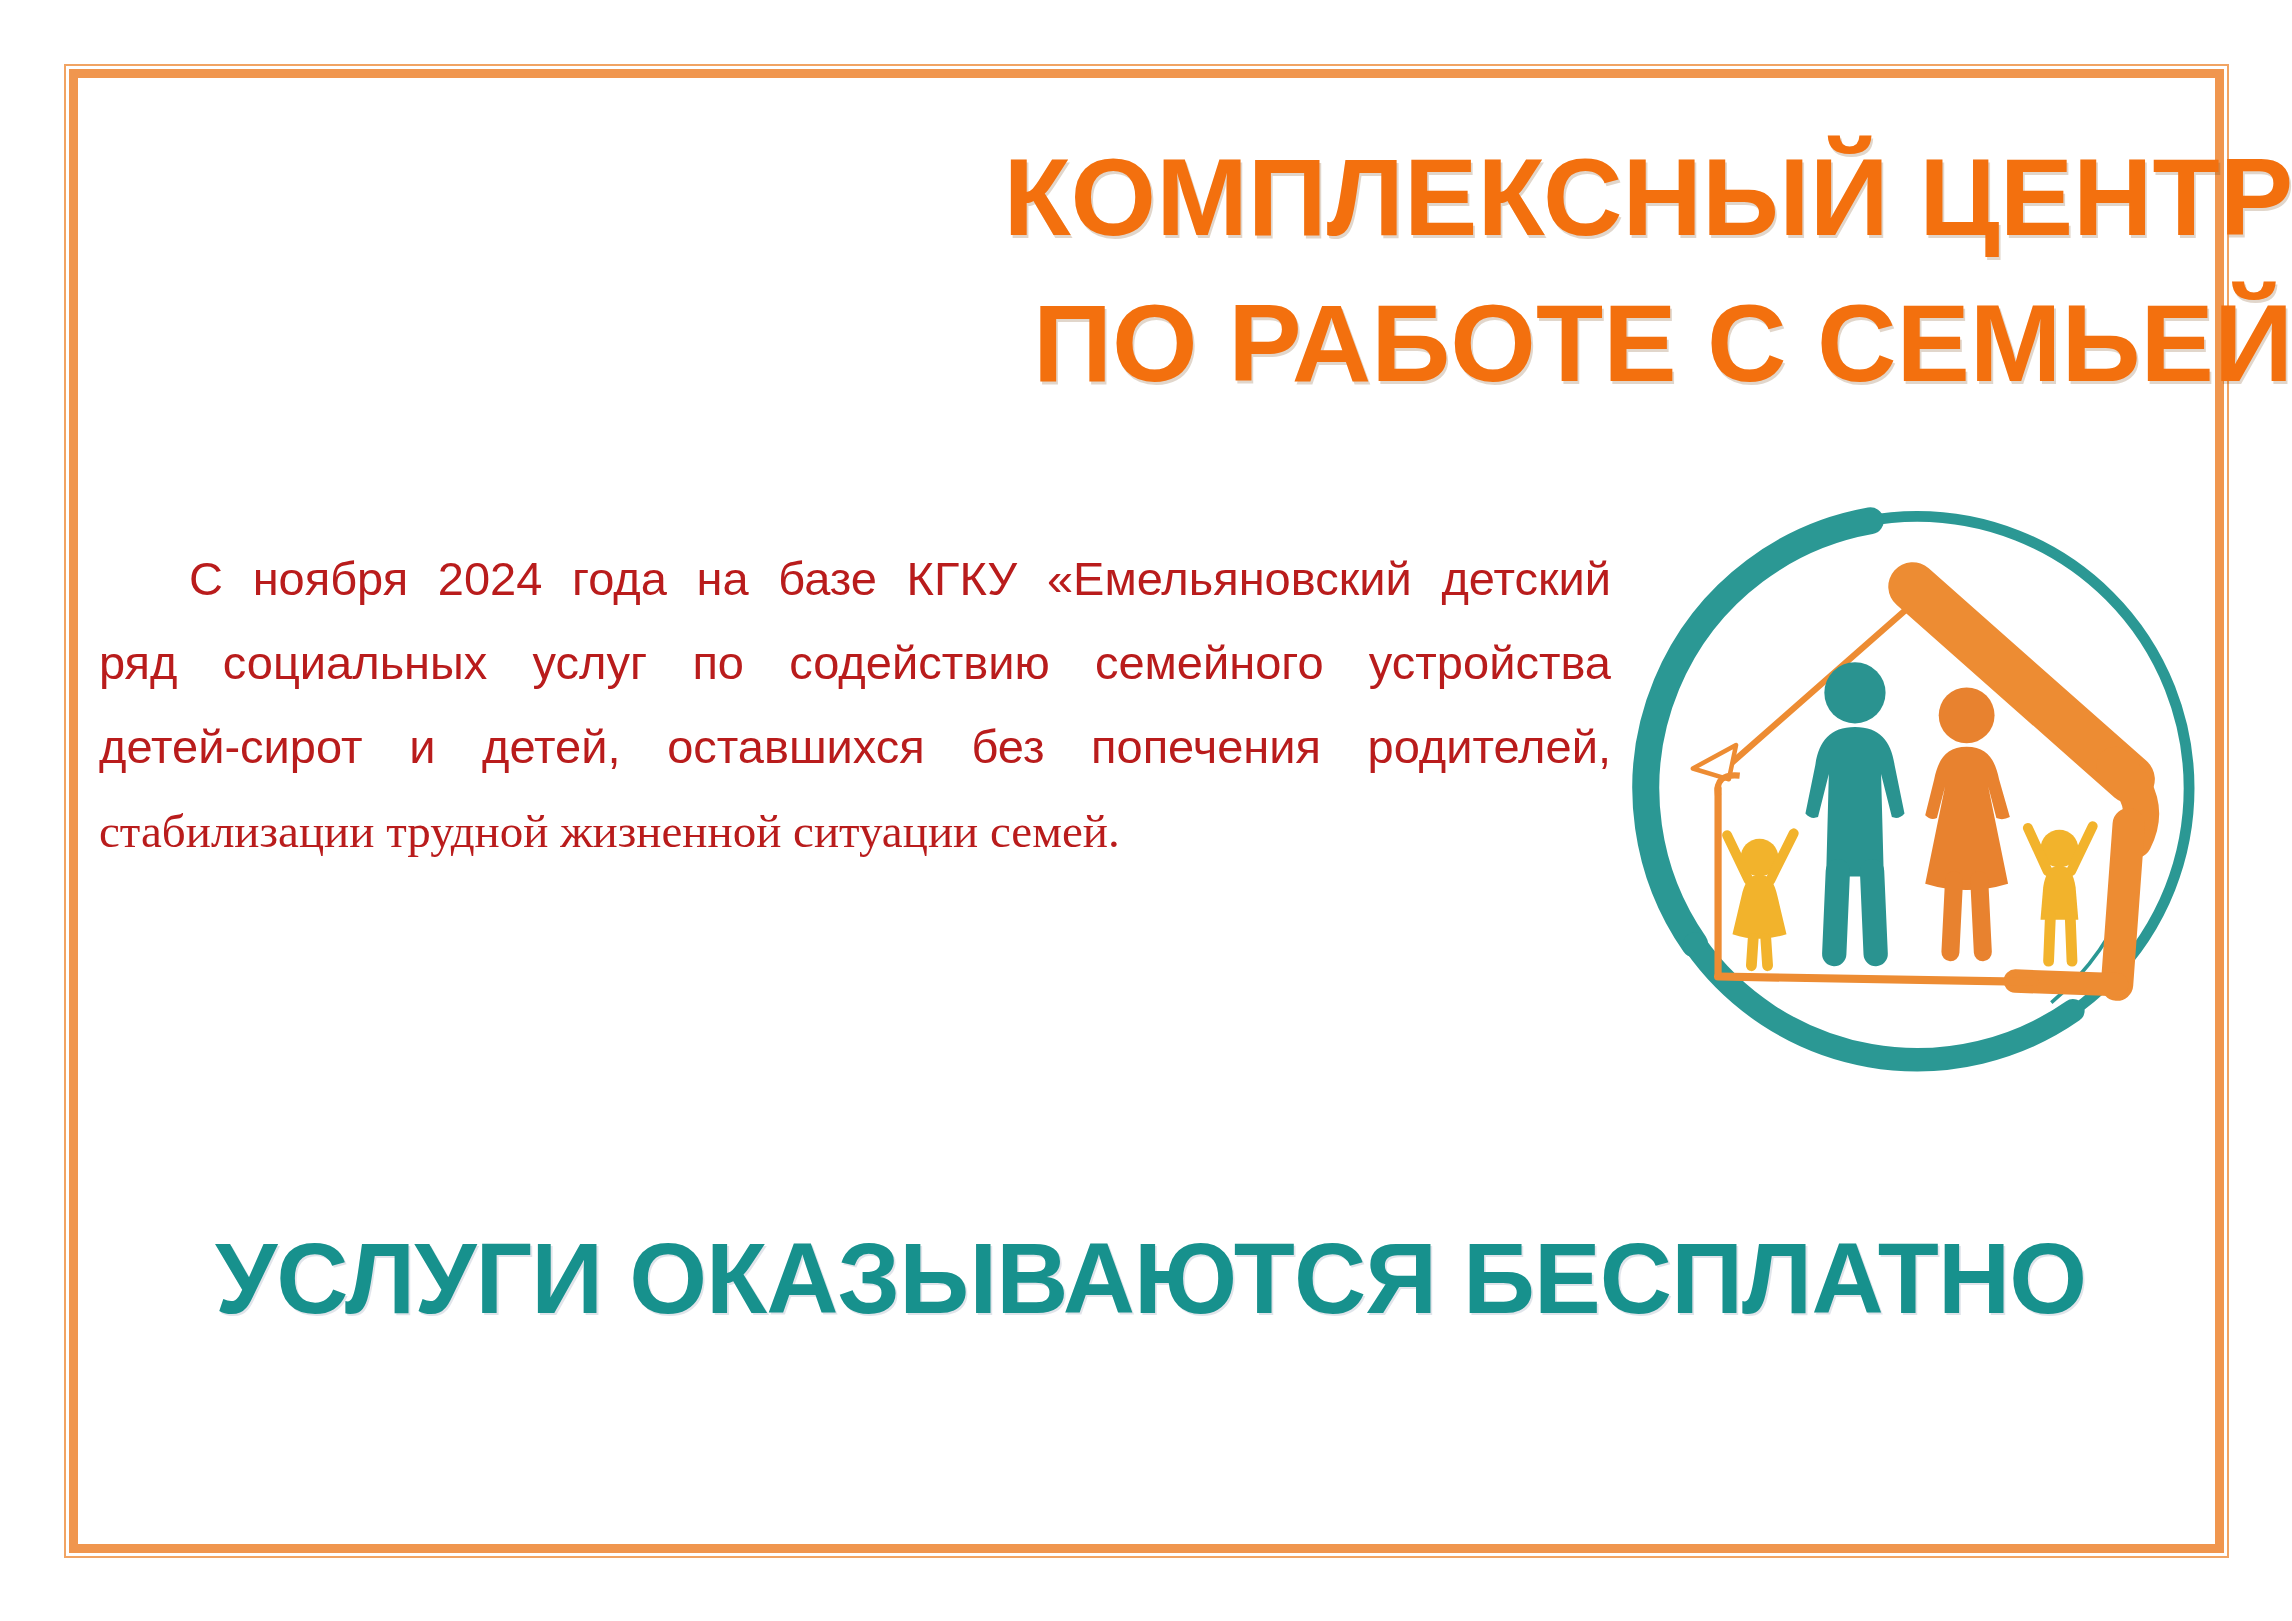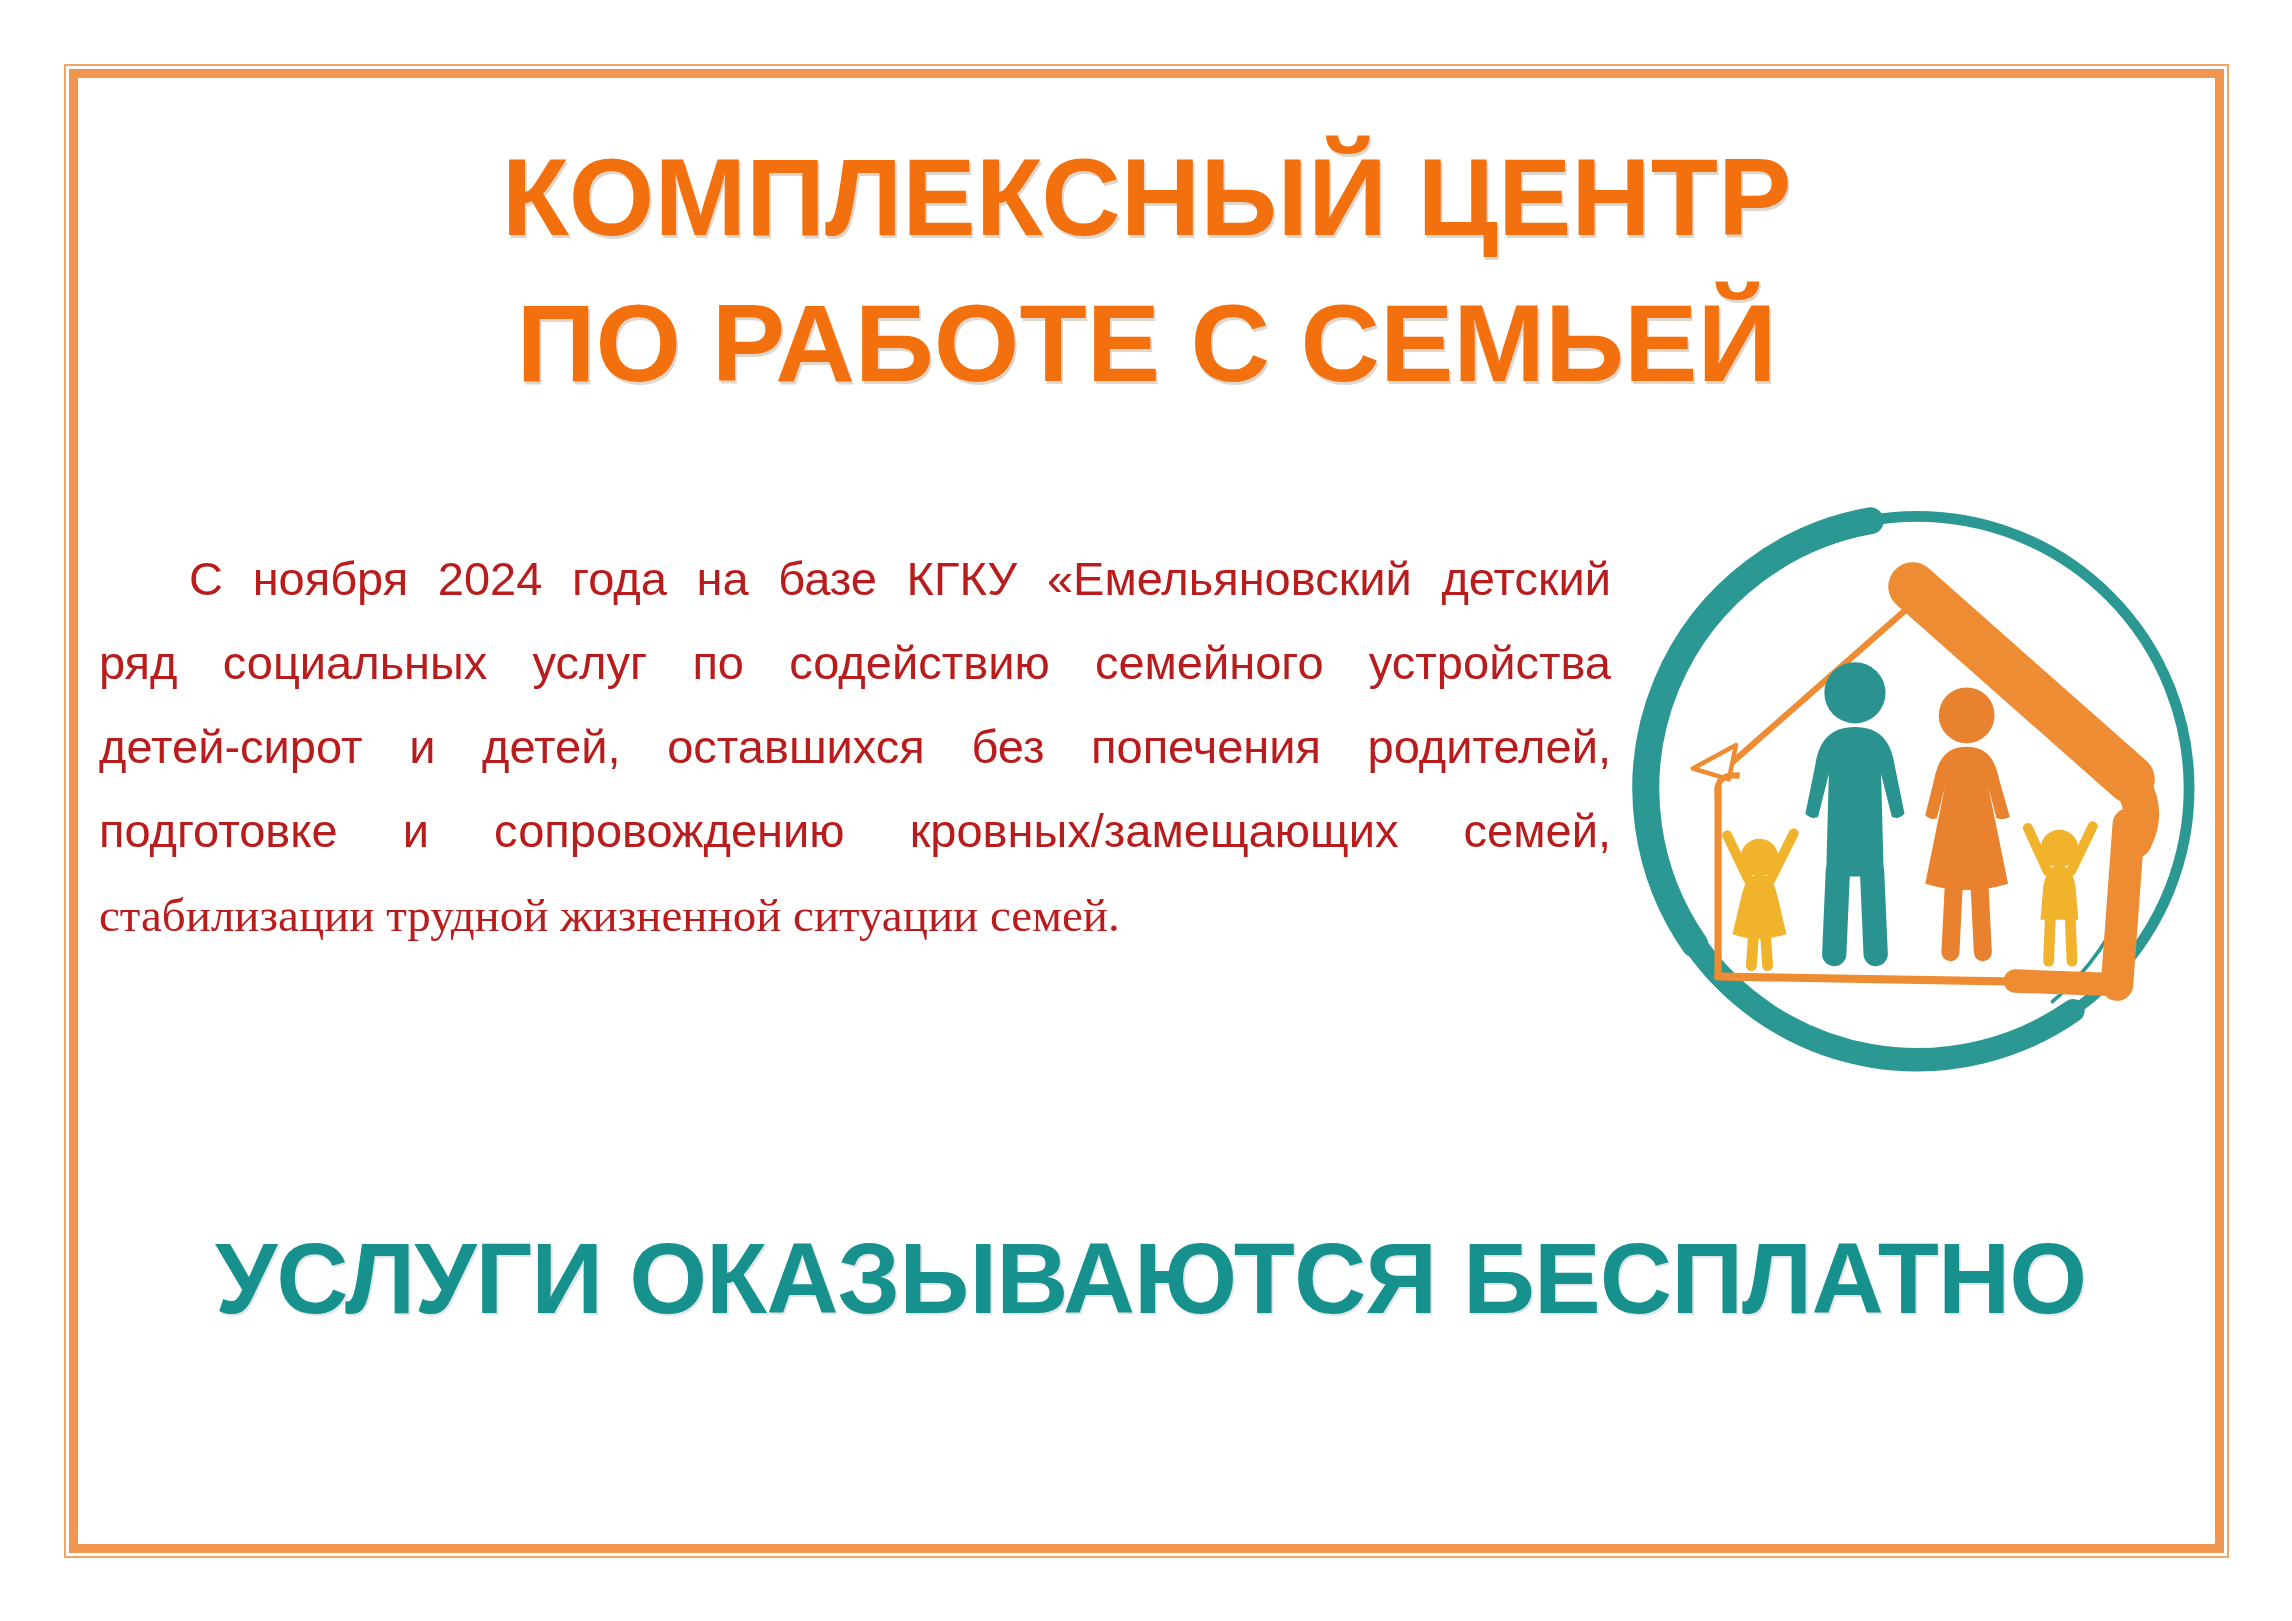--- a/index.html
+++ b/index.html
@@ -16,21 +16,21 @@
     border:2.7px solid #F1A463;
     pointer-events:none;
   }
   .frame-thick{
     position:absolute; inset:69px;
     border:9px solid #F0964E;
     pointer-events:none;
   }
   .title{
     position:absolute; top:124px; left:0; width:100%;
-    text-align:center;
+    text-align:right;
     color:#F3700E;
     font-size:110px; font-weight:bold; line-height:146px;
     letter-spacing:0px;
     text-shadow:1.8px 2.7px 0 rgba(120,70,20,0.22);
   }
   .body-text{
     position:absolute; left:99px; top:537px; width:1512px;
     color:#b91c1c;
     font-size:47px;
   }
@@ -64,21 +64,20 @@
 
   <div class="title">
     <div>КОМПЛЕКСНЫЙ ЦЕНТР</div>
     <div>ПО РАБОТЕ С СЕМЬЕЙ</div>
   </div>
 
   <div class="body-text">
     <div class="body-line first">С ноября 2024 года на базе КГКУ «Емельяновский детский</div>
     <div class="body-line">ряд социальных услуг по содействию семейного устройства</div>
     <div class="body-line">детей-сирот и детей, оставшихся без попечения родителей,</div>
-    <div class="body-line">подготовке и сопровождению кровных/замещающих семей,</div>
     <div class="body-line last">стабилизации трудной жизненной ситуации семей.</div>
   </div>
 
   <svg class="logo" viewBox="0 0 644 650" xmlns="http://www.w3.org/2000/svg" aria-hidden="true">
 
     <g fill="none" stroke="#2B9894">
       <circle cx="321" cy="322" r="302" stroke-width="12"></circle>
       <path d="M269,25 A302,302 0 0 0 74,495" stroke-width="30" stroke-linecap="round"></path>
       <path d="M74,495 A302,302 0 0 0 494,569" stroke-width="26" stroke-linecap="round"></path>
       <path d="M424,38 A302,302 0 0 1 618,270" stroke-width="5"></path>

